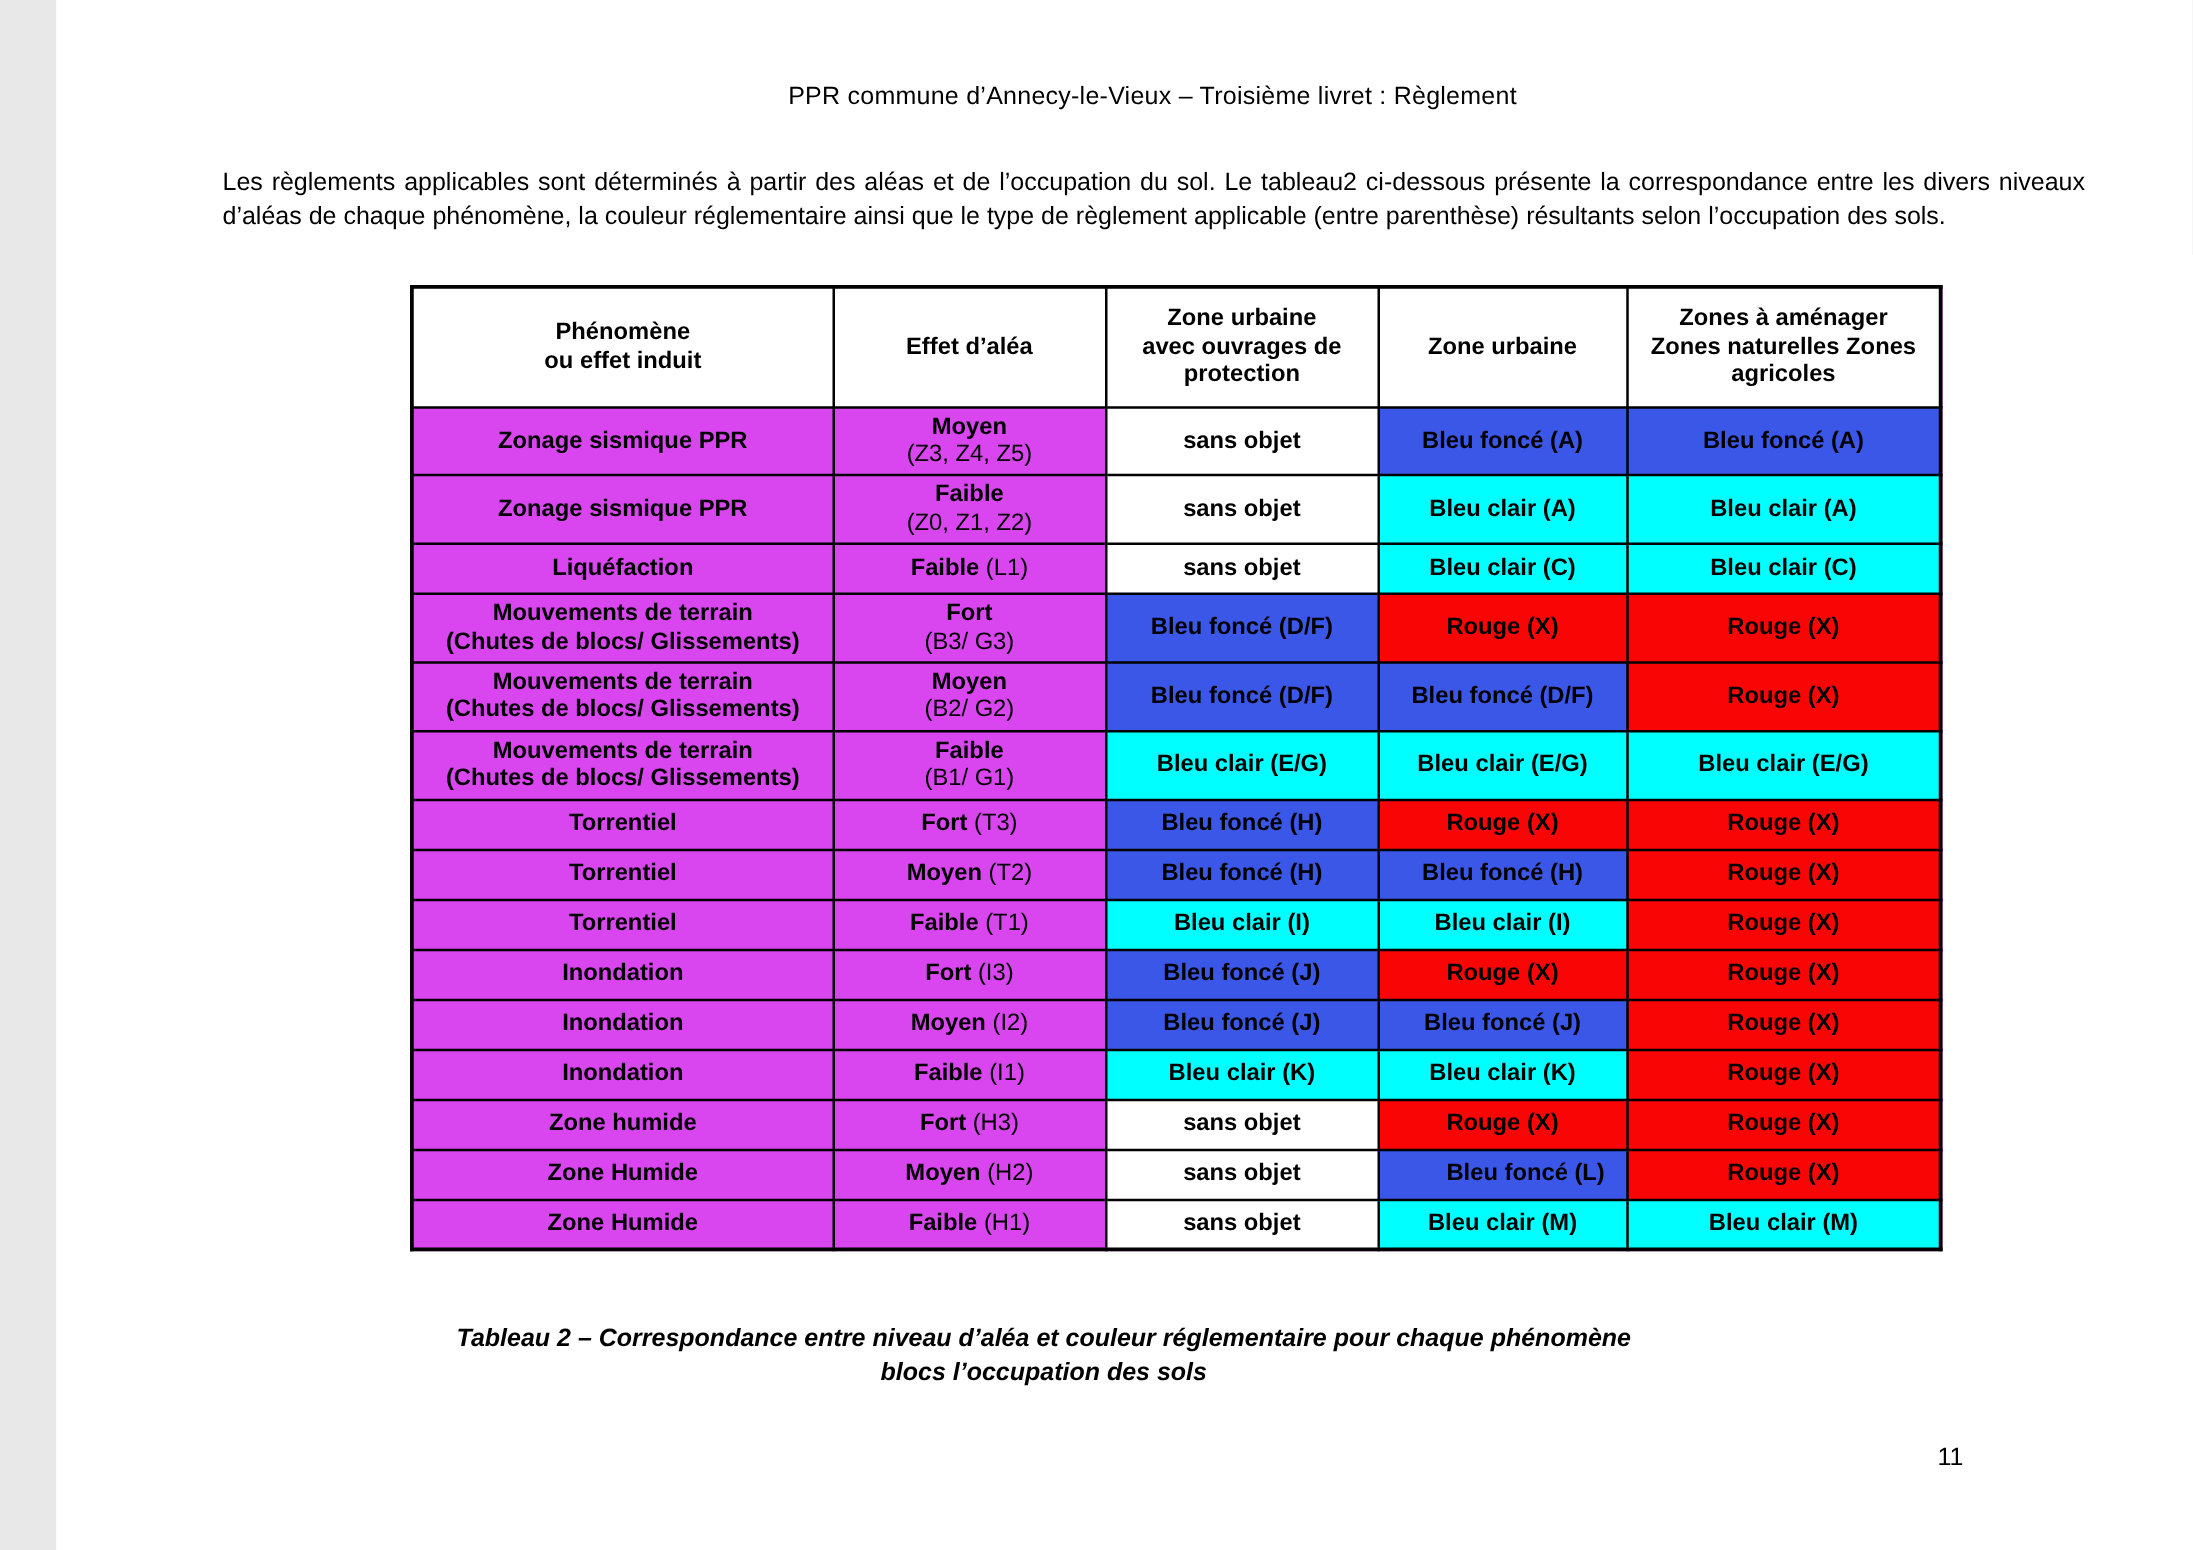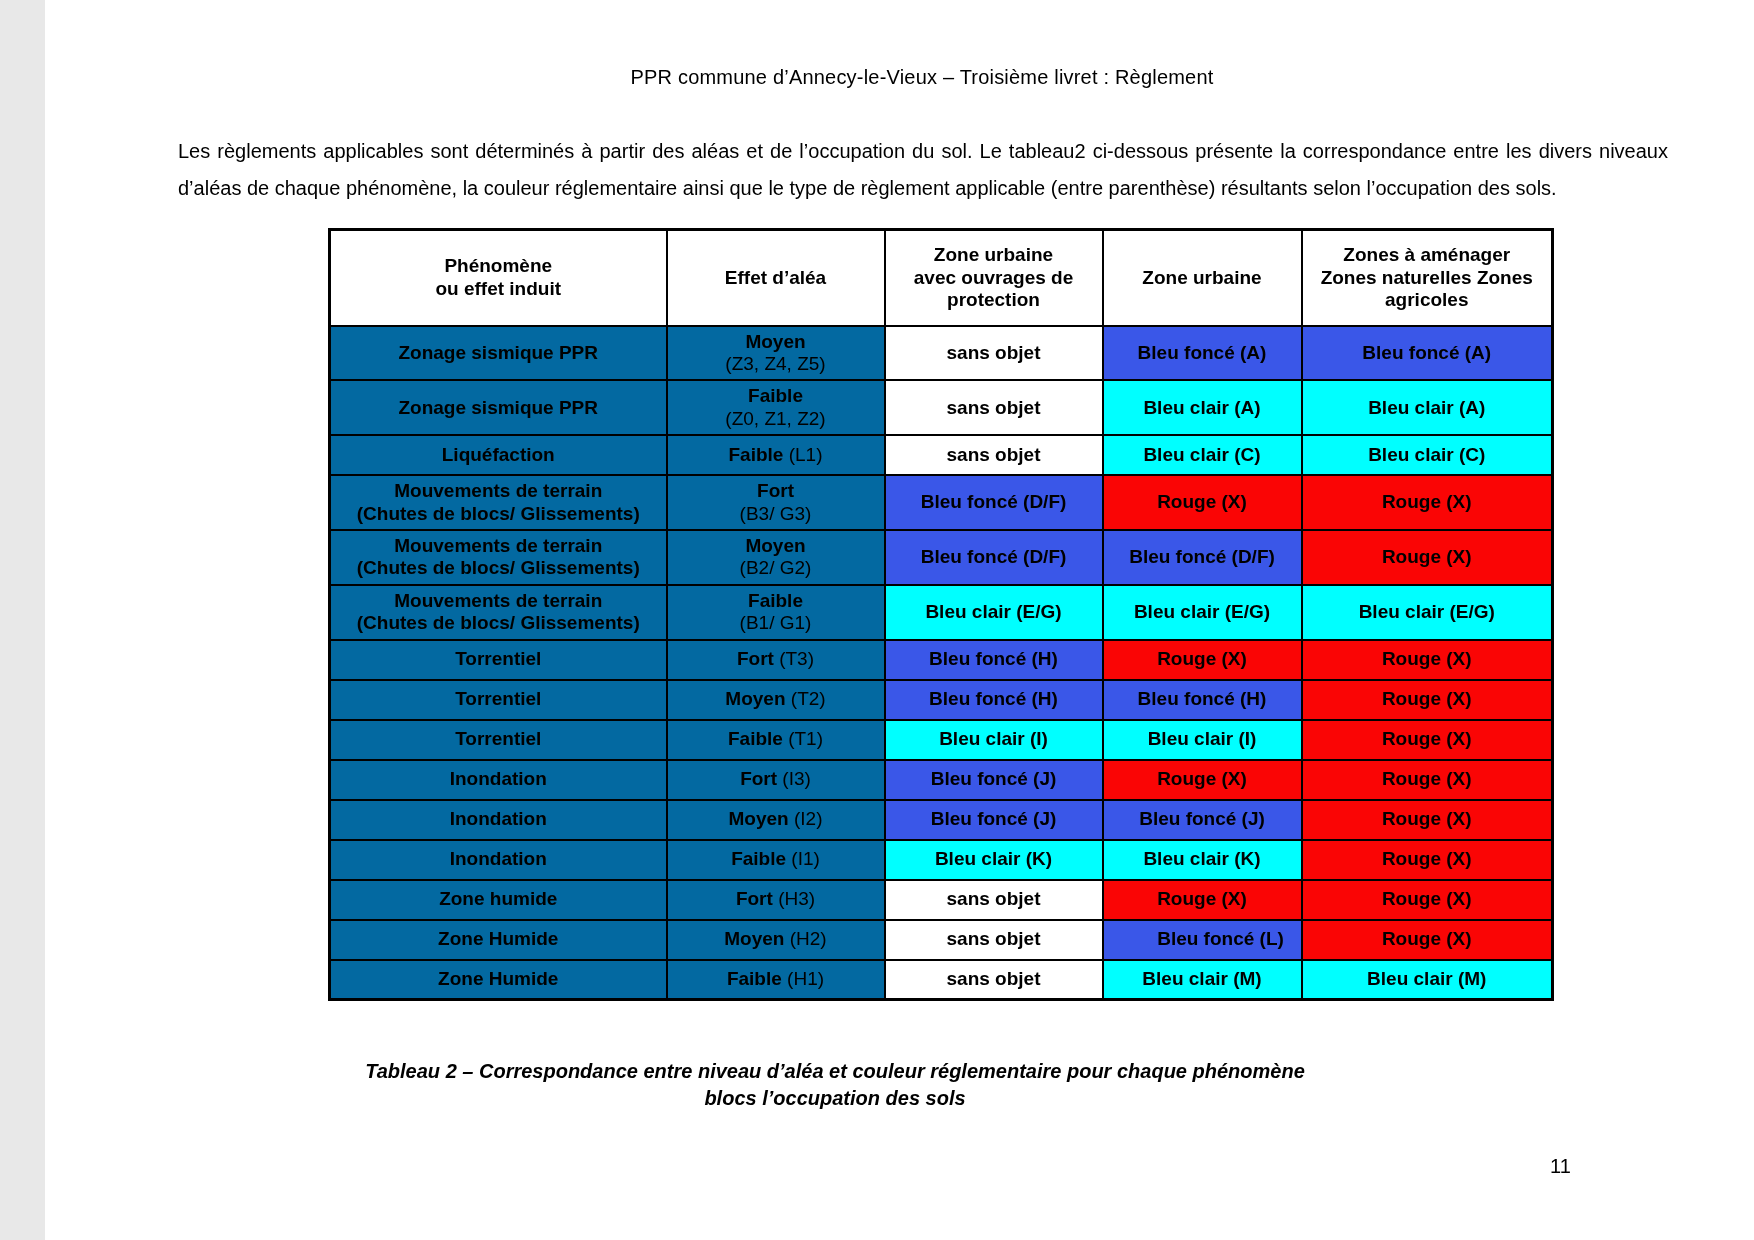--- a/index.html
+++ b/index.html
@@ -21,33 +21,33 @@
     text-align: center;
     font-size: 20px;
     letter-spacing: 0.2px;
   }
   .intro {
     position: absolute;
     top: 133px;
     left: 133px;
     width: 1490px;
     font-size: 20px;
-    line-height: 37px;
+    line-height: 27px;
     text-align: justify;
   }
   .hazard-table-wrap {
     position: absolute;
     top: 228px;
     left: 283px;
   }
   table.hazard {
     border-collapse: collapse;
     table-layout: fixed;
     width: 1223px;
-    background: #0369a1;
+    background: #d946ef;
   }
   table.hazard th, table.hazard td {
     border: 2px solid #000;
     text-align: center;
     vertical-align: middle;
     font-size: 19px;
     font-weight: bold;
     padding: 4px 6px;
     line-height: 1.18;
   }

